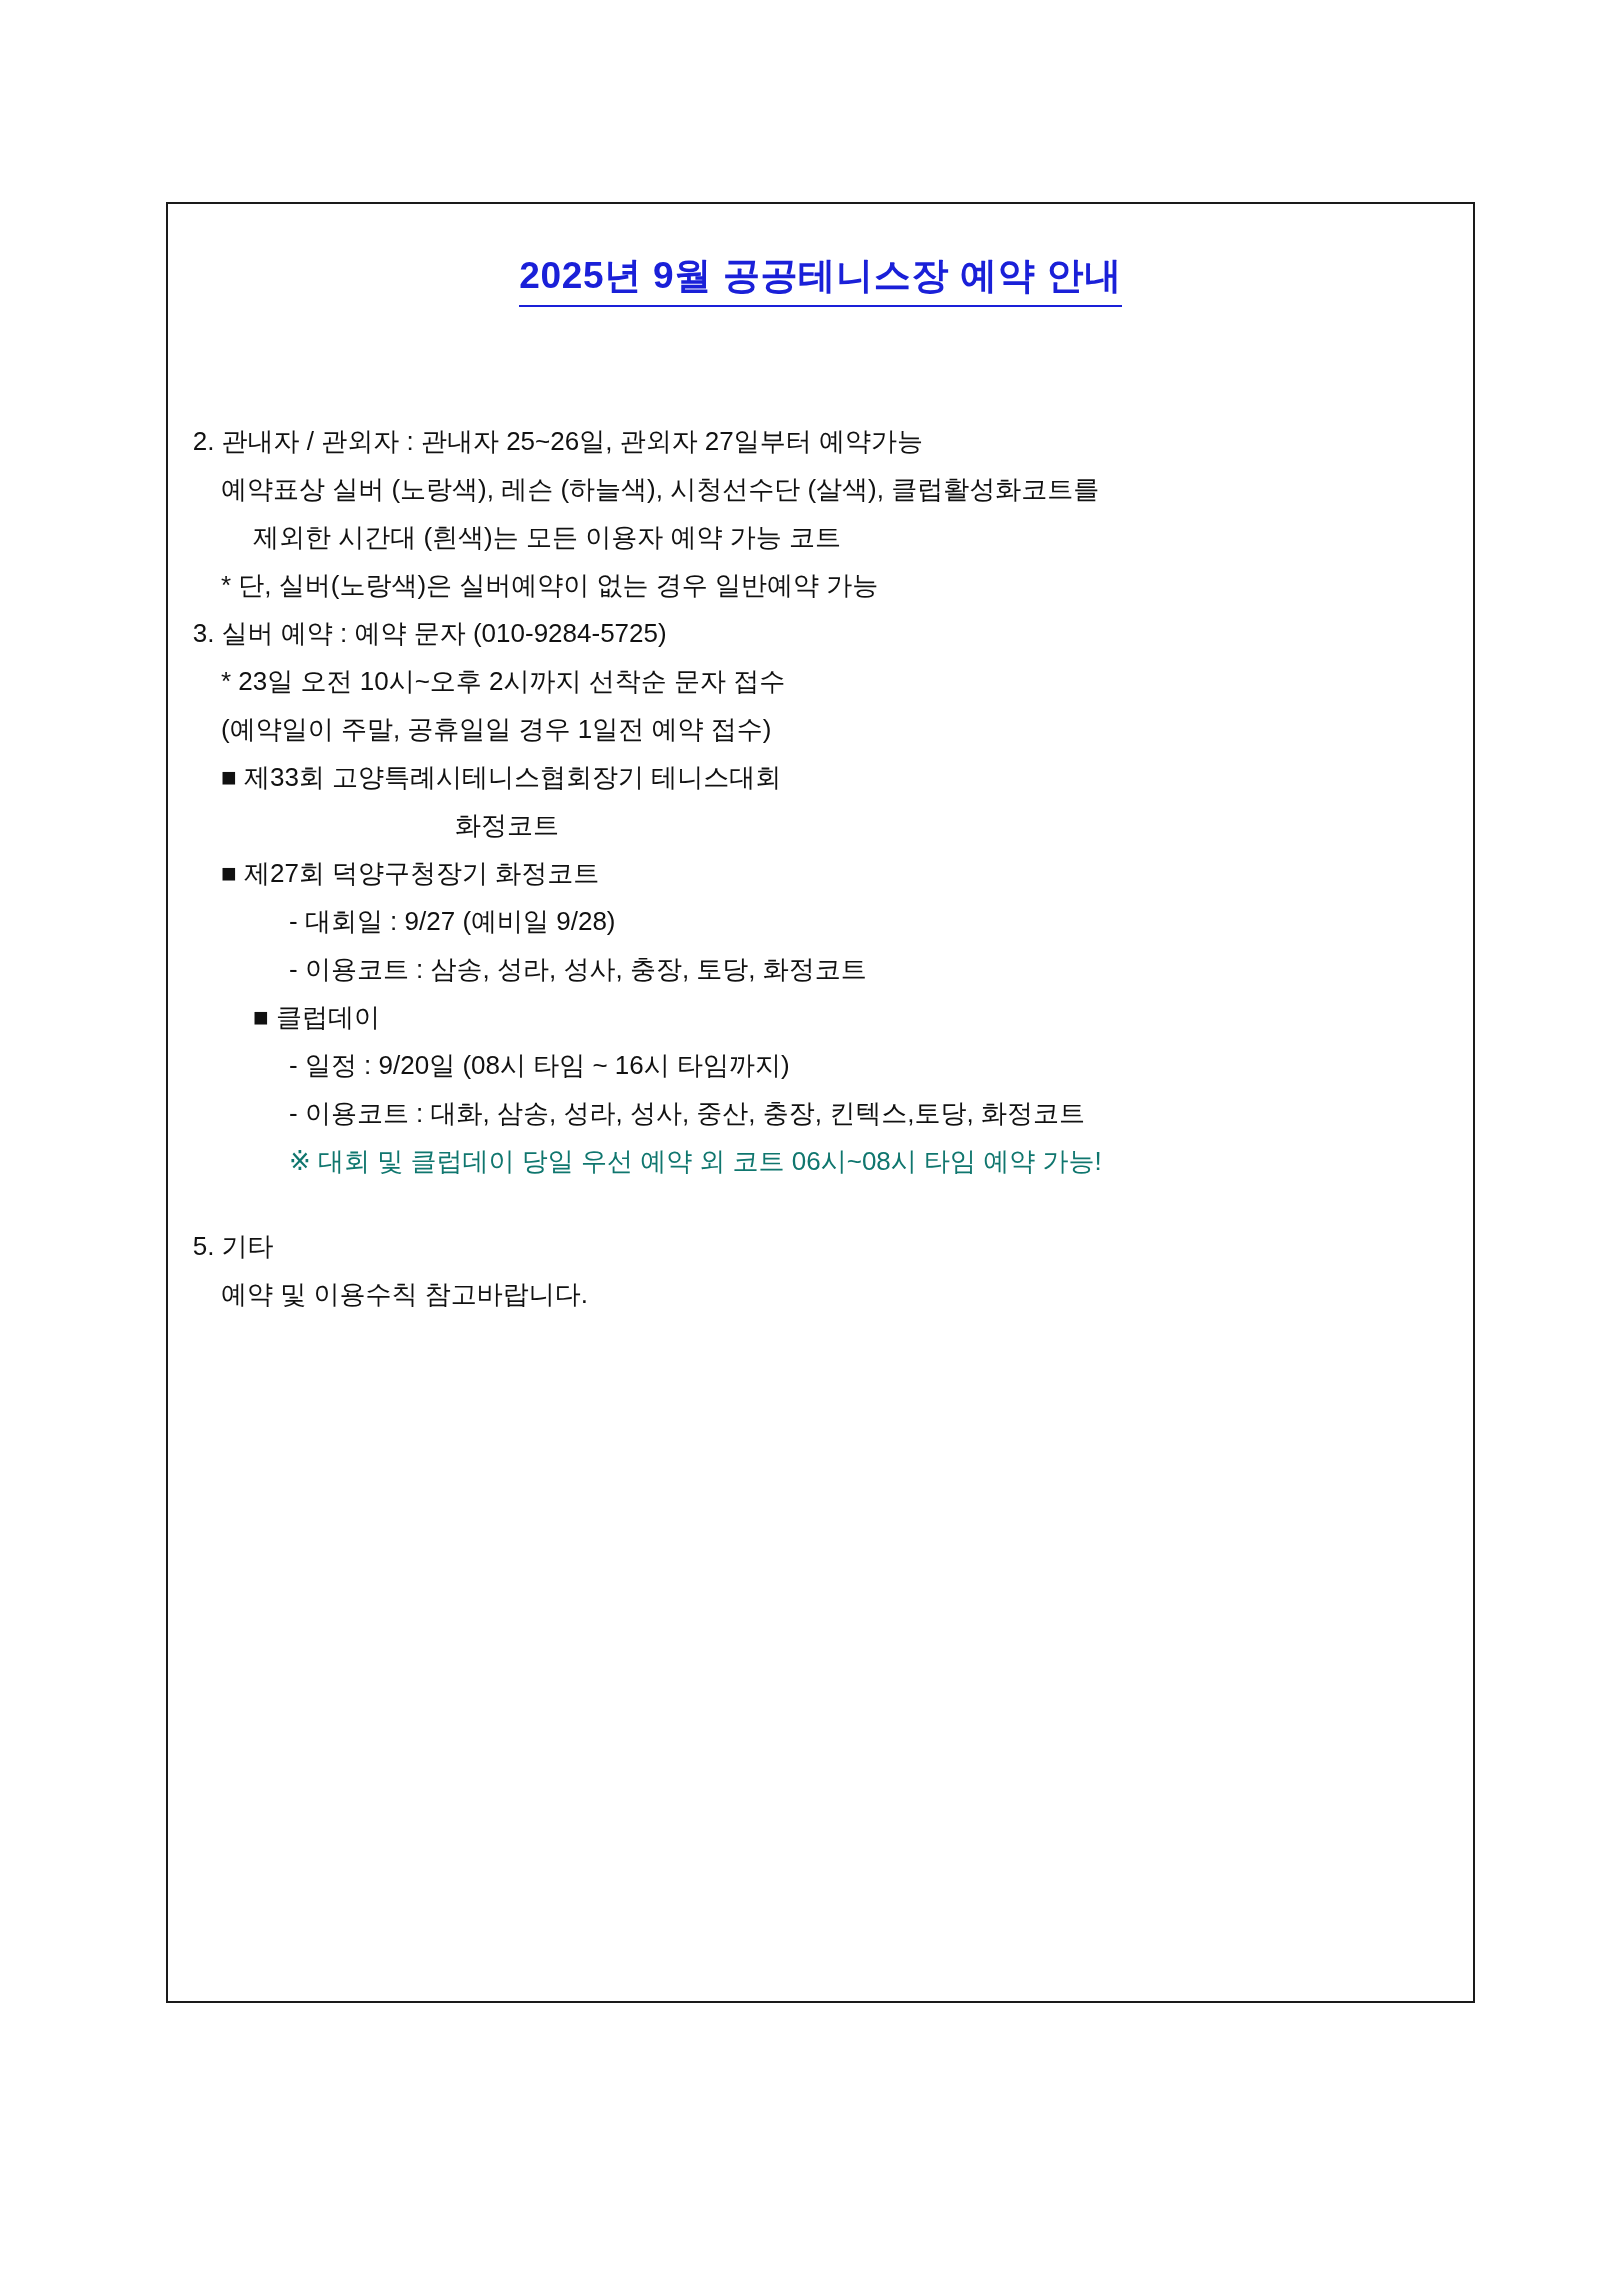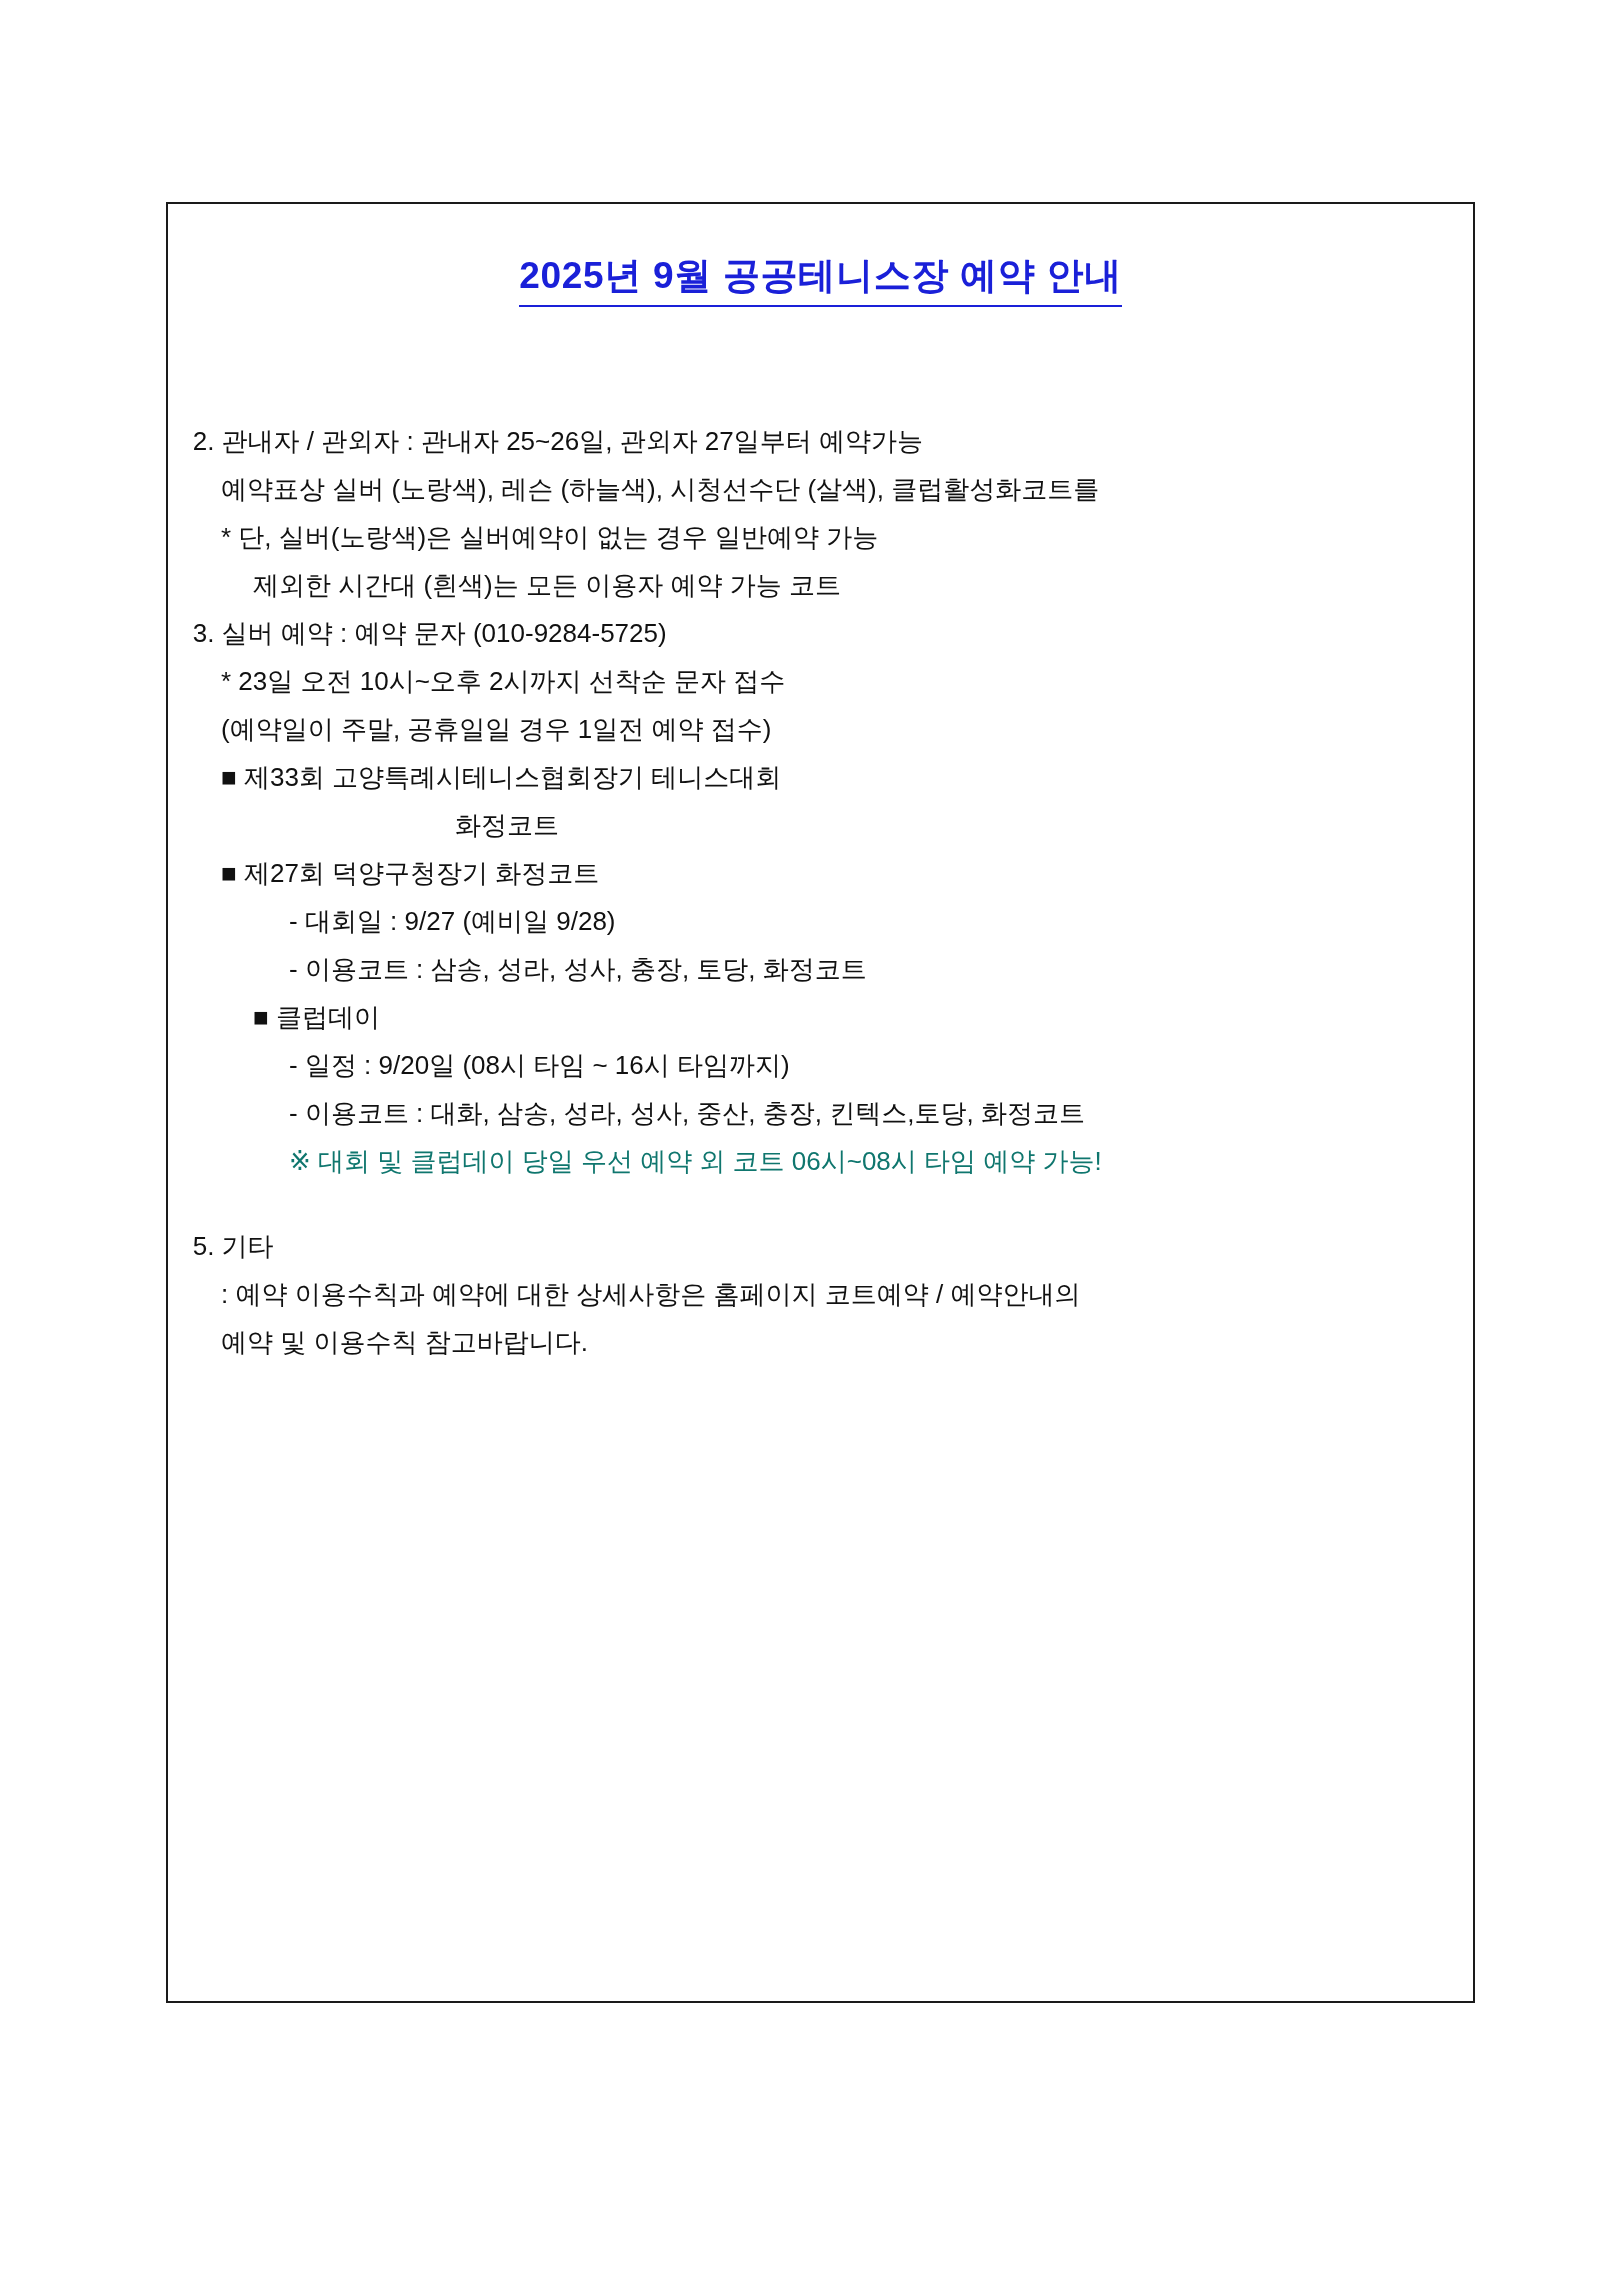--- a/index.html
+++ b/index.html
@@ -71,35 +71,34 @@
 <div class="page">
   <div class="doc-frame">
 
     <div class="doc-title">
       <span>2025년 9월 공공테니스장 예약 안내</span>
     </div>
 
     <div class="body-block">
       <div class="line ind-0">2. 관내자 / 관외자 : 관내자 25~26일, 관외자 27일부터 예약가능</div>
       <div class="line ind-1">예약표상 실버 (노랑색), 레슨 (하늘색), 시청선수단 (살색), 클럽활성화코트를</div>
+      <div class="line ind-2">제외한 시간대 (흰색)는 모든 이용자 예약 가능 코트</div>
       <div class="line ind-1">* 단, 실버(노랑색)은 실버예약이 없는 경우 일반예약 가능</div>
-      <div class="line ind-2">제외한 시간대 (흰색)는 모든 이용자 예약 가능 코트</div>
       <div class="line ind-0">3. 실버 예약 : 예약 문자 (010-9284-5725)</div>
       <div class="line ind-1">* 23일 오전 10시~오후 2시까지 선착순 문자 접수</div>
       <div class="line ind-1">(예약일이 주말, 공휴일일 경우 1일전 예약 접수)</div>
       <div class="line ind-1">■ 제33회 고양특례시테니스협회장기 테니스대회</div>
       <div class="line ind-6">화정코트</div>
       <div class="line ind-1">■ 제27회 덕양구청장기 화정코트</div>
       <div class="line ind-3">- 대회일 : 9/27 (예비일 9/28)</div>
       <div class="line ind-3">- 이용코트 : 삼송, 성라, 성사, 충장, 토당, 화정코트</div>
       <div class="line ind-2">■ 클럽데이</div>
       <div class="line ind-3">- 일정 : 9/20일 (08시 타임 ~ 16시 타임까지)</div>
       <div class="line ind-3">- 이용코트 : 대화, 삼송, 성라, 성사, 중산, 충장, 킨텍스,토당, 화정코트</div>
       <div class="line ind-3 blue">※ 대회 및 클럽데이 당일 우선 예약 외 코트 06시~08시 타임 예약 가능!</div>
       <div class="gap-med"></div>
       <div class="line ind-0">5. 기타</div>
-      <div class="line ind-1">: 예약 이용수칙과 예약에 대한 상세사항은 홈페이지 코트예약 / 예약안내의</div>
       <div class="line ind-1">예약 및 이용수칙 참고바랍니다.</div>
     </div>
 
   </div>
 </div>
 
 
 </body></html>

